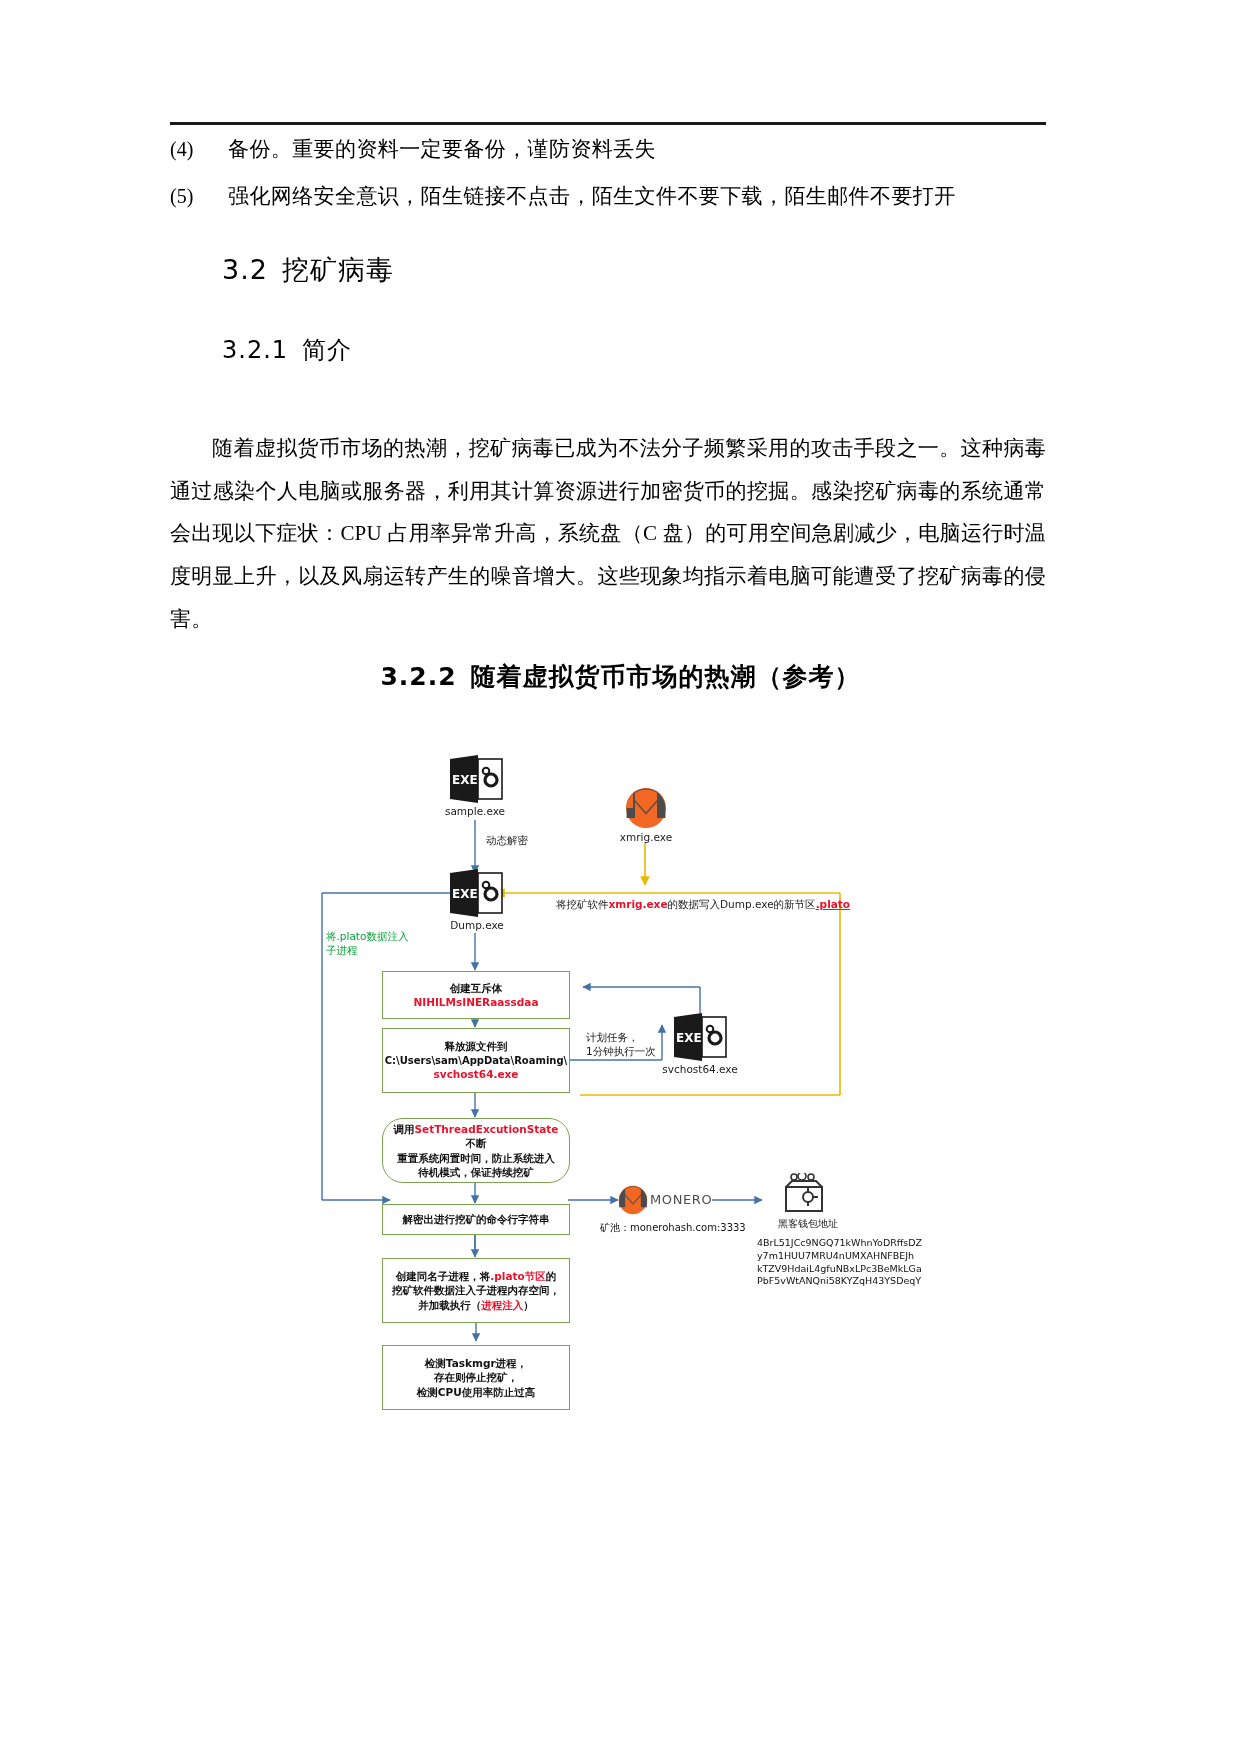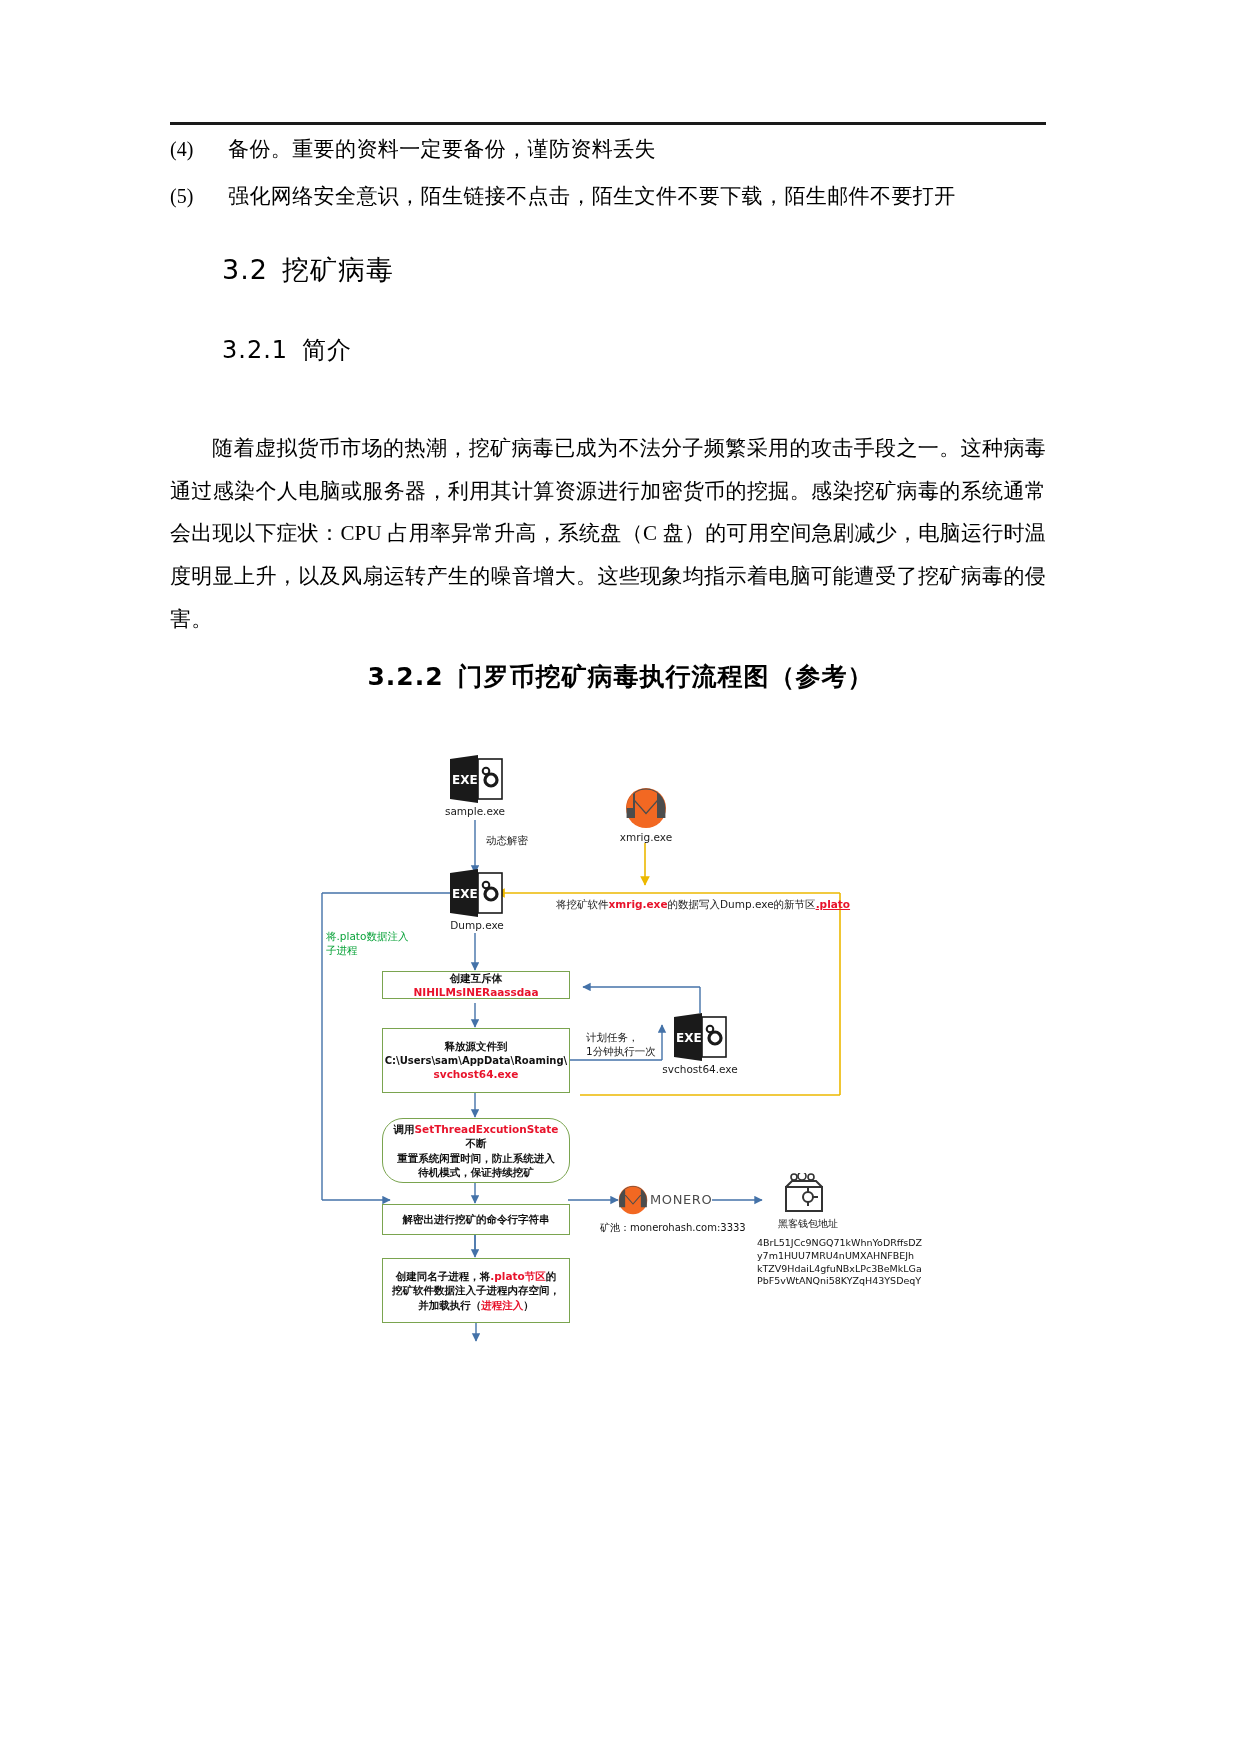--- a/index.html
+++ b/index.html
@@ -124,21 +124,21 @@
     <span class="h-num">3.2</span><span class="h-txt">挖矿病毒</span>
   </h2>
 
   <h2 class="sec h-321">
     <span class="h-num">3.2.1</span><span class="h-txt">简介</span>
   </h2>
 
   <p class="para">随着虚拟货币市场的热潮，挖矿病毒已成为不法分子频繁采用的攻击手段之一。这种病毒通过感染个人电脑或服务器，利用其计算资源进行加密货币的挖掘。感染挖矿病毒的系统通常会出现以下症状：CPU 占用率异常升高，系统盘（C 盘）的可用空间急剧减少，电脑运行时温度明显上升，以及风扇运转产生的噪音增大。这些现象均指示着电脑可能遭受了挖矿病毒的侵害。</p>
 
   <h2 class="h-322">
-    <span class="h-num">3.2.2</span><span class="h-txt">门罗币挖矿病毒执行流程图（参考）</span>
+    <span class="h-num">3.2.2</span><span class="h-txt">随着虚拟货币市场的热潮（参考）</span>
   </h2>
 
   <div class="chart">
 
     <svg width="640" height="560" viewBox="0 0 640 560">
       <defs>
         <marker id="ab" markerWidth="7" markerHeight="7" refX="5.5" refY="3" orient="auto">
           <path d="M0,0 L6,3 L0,6 z" fill="#4472a8"></path>
         </marker>
         <marker id="ay" markerWidth="7" markerHeight="7" refX="5.5" refY="3" orient="auto">
@@ -221,21 +221,21 @@
 
     <div class="edge-label yellowtxt" style="left:256px; top:152px; white-space:nowrap;">
       <span>将挖矿软件</span><span style="color:#e8132b;font-weight:bold;">xmrig.exe</span><span>的数据写入Dump.exe的新节区</span><span style="color:#e8132b;font-weight:bold;text-decoration:underline;">.plato</span>
     </div>
 
     <div class="edge-label green" style="left:26px; top:184px;">
       <div>将.plato数据注入</div>
       <div>子进程</div>
     </div>
 
-    <div class="node" style="left:82px; top:226px; width:188px; height:28px;">
+    <div class="node" style="left:82px; top:226px; width:188px; height:48px;">
       <span><span>创建互斥体 </span><span class="red">NIHILMsINERaassdaa</span></span>
     </div>
 
     <div class="node" style="left:82px; top:283px; width:188px; height:65px; flex-direction:column;">
       <div>释放源文件到</div>
       <div style="font-size:10px;">C:\Users\sam\AppData\Roaming\</div>
       <div class="red">svchost64.exe</div>
     </div>
 
     <div class="edge-label" style="left:286px; top:285px;">
@@ -263,20 +263,25 @@
     <div class="node" style="left:82px; top:459px; width:188px; height:31px;">
       <span>解密出进行挖矿的命令行字符串</span>
     </div>
 
     <div class="node" style="left:82px; top:513px; width:188px; height:65px; flex-direction:column;">
       <div><span>创建同名子进程，将</span><span class="red">.plato节区</span><span>的</span></div>
       <div>挖矿软件数据注入子进程内存空间，</div>
       <div><span>并加载执行（</span><span class="red">进程注入</span><span>）</span></div>
     </div>
 
+    <div class="node" style="left:82px; top:600px; width:188px; height:65px; flex-direction:column;">
+      <div>检测Taskmgr进程，</div>
+      <div>存在则停止挖矿，</div>
+      <div>检测CPU使用率防止过高</div>
+    </div>
 
     <svg width="640" height="700" viewBox="0 0 640 700" style="position:absolute;left:0;top:0;pointer-events:none;">
       <defs>
         <marker id="ab3" markerWidth="7" markerHeight="7" refX="5.5" refY="3" orient="auto">
           <path d="M0,0 L6,3 L0,6 z" fill="#4472a8"></path>
         </marker>
       </defs>
       <line x1="176" y1="578" x2="176" y2="596" stroke="#4472a8" stroke-width="1.4" marker-end="url(#ab3)"></line>
     </svg>
 

